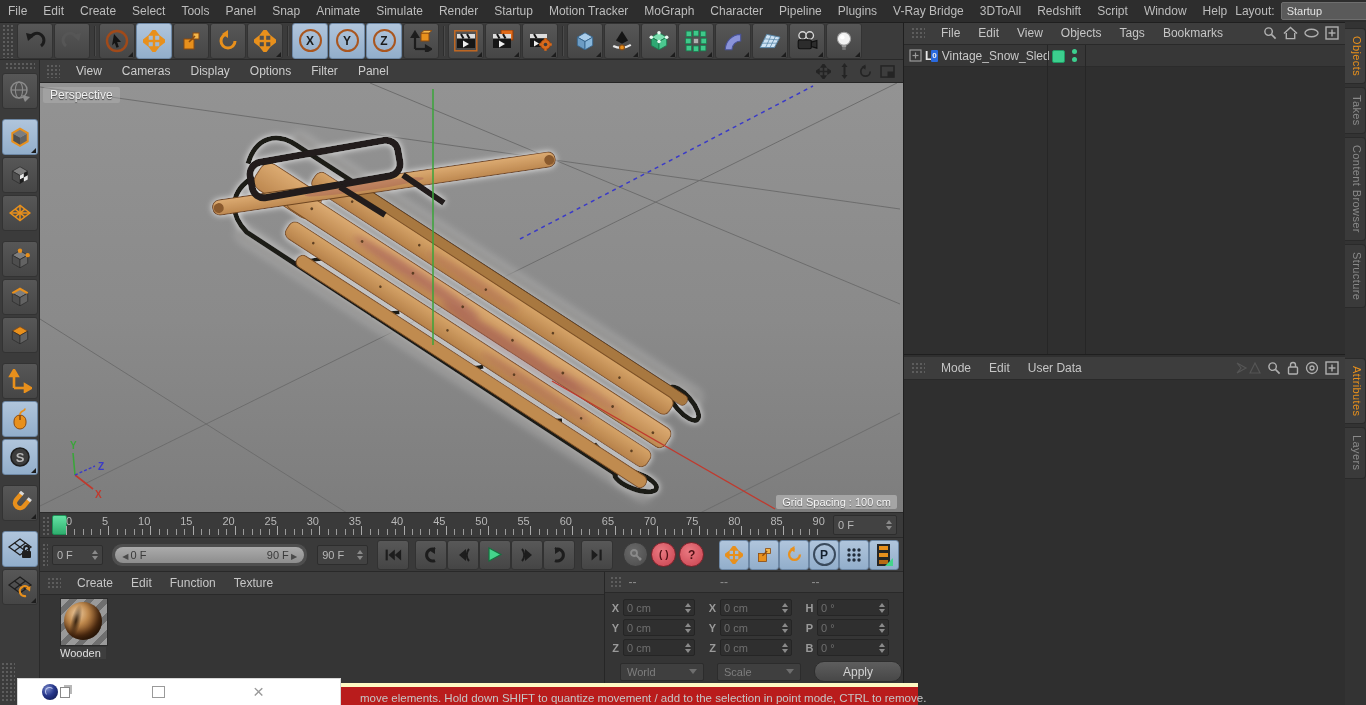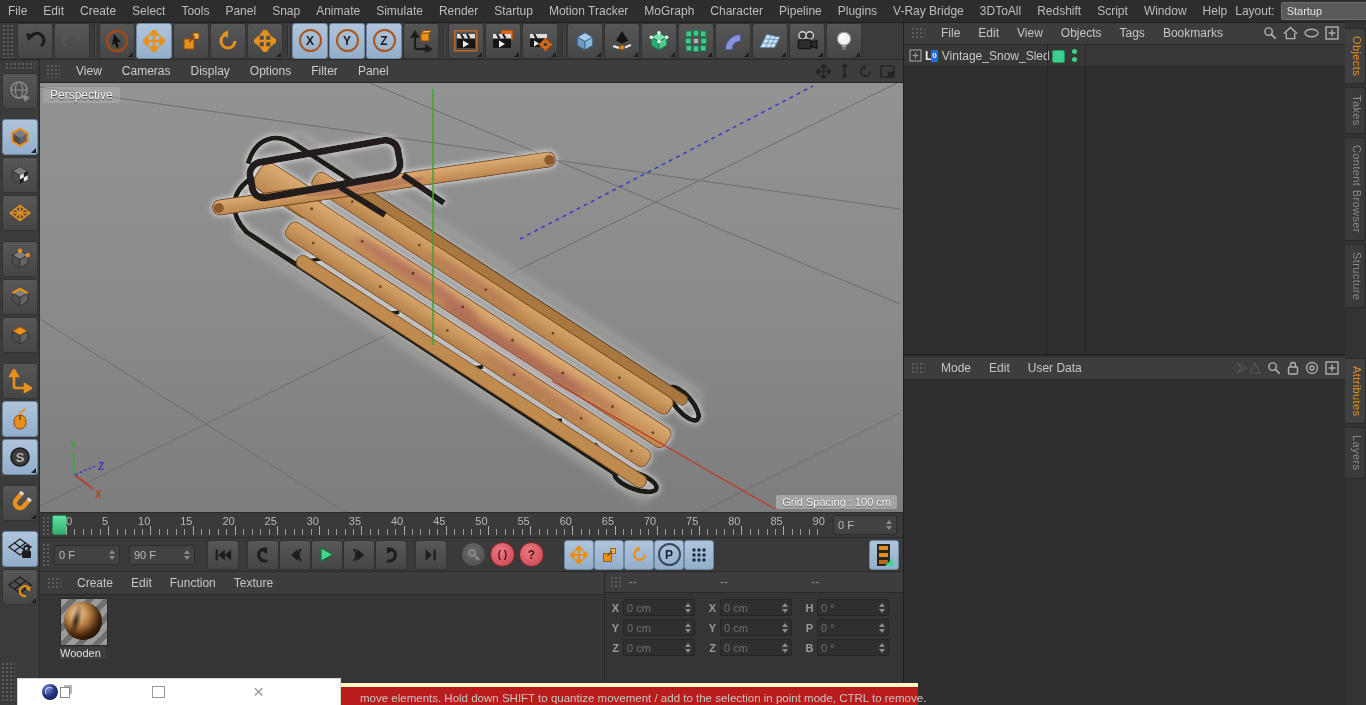--- a/index.html
+++ b/index.html
@@ -715,20 +715,26 @@
 
     <div class="transport">
       <div class="grip"></div>
       <div class="spin t-spin">
         <span>0 F</span>
         <span class="updn">
             <i class="u"></i>
             <i class="d"></i>
           </span>
       </div>
+      <div class="range">
+        <div class="fill">
+          <span><span class="tri">◀ </span><span>0 F</span></span>
+          <span><span>90 F</span><span class="tri"> ▶</span></span>
+        </div>
+      </div>
       <div class="spin t-spin" style="margin-left:9px;">
         <span>90 F</span>
         <span class="updn">
             <i class="u"></i>
             <i class="d"></i>
           </span>
       </div>
 
       <div style="width:12px;"></div>
       <div class="tbtn">
@@ -967,20 +973,31 @@
               <span class="cbox">
                   <span>0 °</span>
                   <span class="updn">
                     <i class="u"></i>
                     <i class="d"></i>
                   </span>
                 </span>
             </div>
             </div>
         </div>
+        <div class="cfoot">
+          <div class="drop">
+            <span>World</span>
+            <span class="arr"></span>
+          </div>
+          <div class="drop">
+            <span>Scale</span>
+            <span class="arr"></span>
+          </div>
+          <div class="applybtn">Apply</div>
+        </div>
       </div>
     </div>
 
     <div class="statusbar">
       <span class="txt">move elements. Hold down SHIFT to quantize movement / add to the selection in point mode, CTRL to remove.</span>
     </div>
     <div class="partialicon">
       <svg width="36" height="14" viewBox="0 0 36 14">
         <path d="M10,0 L2,7 L10,14 Z" fill="#1f1f1f"></path>
         <circle cx="22" cy="7" r="6" fill="none" stroke="#1f1f1f" stroke-width="3"></circle>

